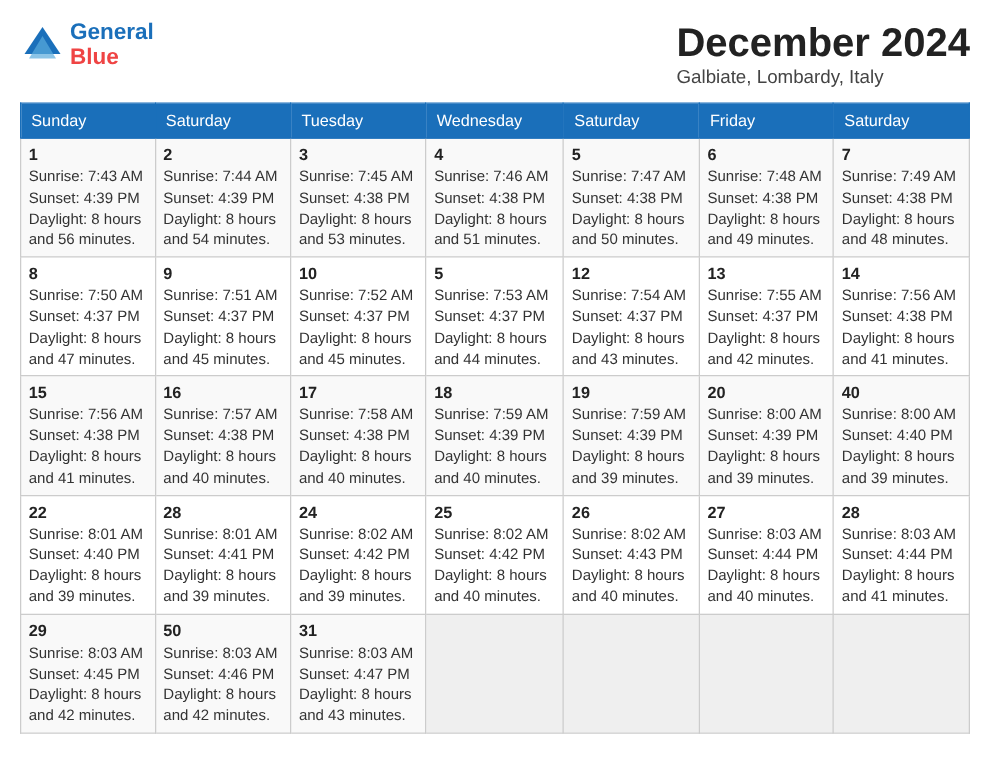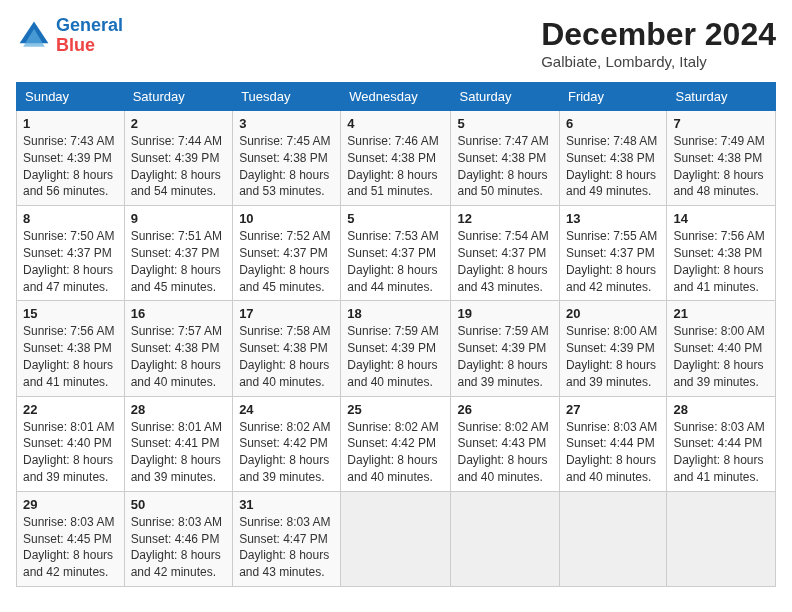--- a/index.html
+++ b/index.html
@@ -199,21 +199,21 @@
         </td>
         <td>
           <span class="day-num">19</span>
           <div class="day-info">Sunrise: 7:59 AM<br>Sunset: 4:39 PM<br>Daylight: 8 hours and 39 minutes.</div>
         </td>
         <td>
           <span class="day-num">20</span>
           <div class="day-info">Sunrise: 8:00 AM<br>Sunset: 4:39 PM<br>Daylight: 8 hours and 39 minutes.</div>
         </td>
         <td>
-          <span class="day-num">21</span>
+          <span class="day-num">40</span>
           <div class="day-info">Sunrise: 8:00 AM<br>Sunset: 4:40 PM<br>Daylight: 8 hours and 39 minutes.</div>
         </td>
       </tr>
       <tr>
         <td>
           <span class="day-num">22</span>
           <div class="day-info">Sunrise: 8:01 AM<br>Sunset: 4:40 PM<br>Daylight: 8 hours and 39 minutes.</div>
         </td>
         <td>
           <span class="day-num">28</span>

